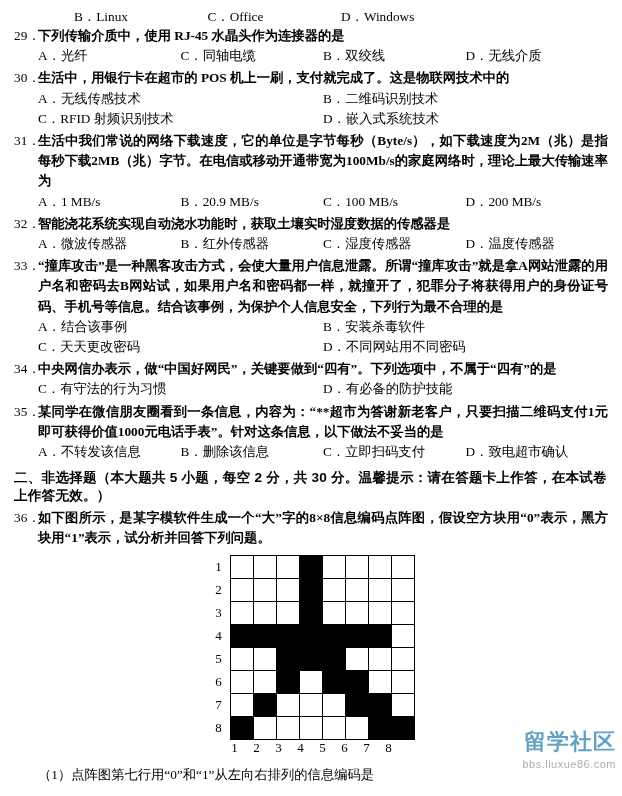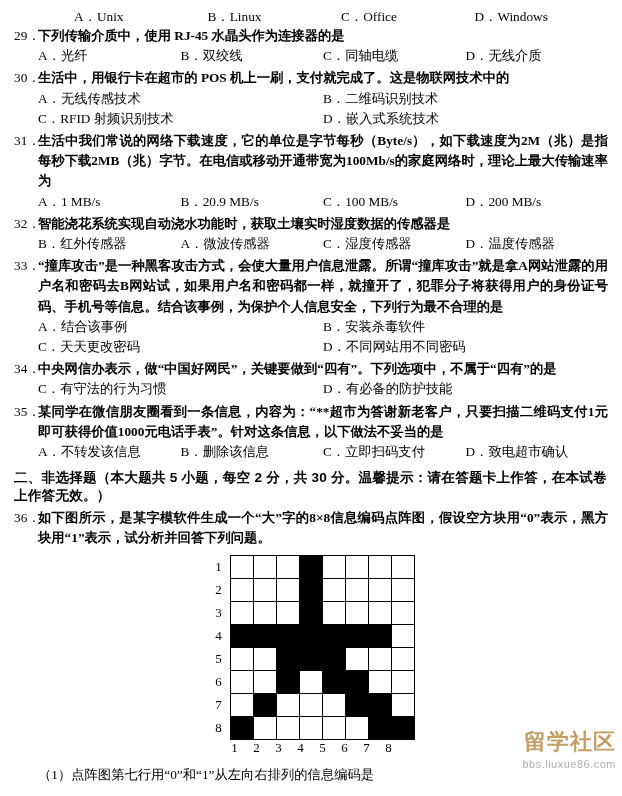--- a/index.html
+++ b/index.html
@@ -110,56 +110,55 @@
     right:6px;
     bottom:26px;
     text-align:right;
     pointer-events:none;
     user-select:none;
   }
   .wm-main{
     font-family:"Liberation Sans","DejaVu Sans",sans-serif;
     font-size:22px;
     font-weight:bold;
-    color:#a16207;
+    color:#0369a1;
     opacity:.62;
     letter-spacing:1px;
     margin-left:19px;
   }
   .wm-sub{
     font-family:"Liberation Sans","DejaVu Sans",sans-serif;
     font-size:11px;
     color:#9a9a9a;
     opacity:.8;
     letter-spacing:.5px;
     margin-top:1px;
   }
 </style>
 </head>
 <body>
 
 <div class="page">
   <div class="inner-pad">
 
     <div class="top-opts">
-      <span class="opt">A．Unix</span>
       <span class="opt">B．Linux</span>
       <span class="opt">C．Office</span>
       <span class="opt">D．Windows</span>
     </div>
 
     <div class="block">
       <div class="qline">
         <span class="qnum">29．</span>
         <span class="qbody">下列传输介质中，使用 RJ-45 水晶头作为连接器的是</span>
       </div>
       <div class="opts opts-4">
         <span class="opt">A．光纤</span>
+        <span class="opt">C．同轴电缆</span>
         <span class="opt">B．双绞线</span>
-        <span class="opt">C．同轴电缆</span>
         <span class="opt">D．无线介质</span>
       </div>
     </div>
 
     <div class="block">
       <div class="qline">
         <span class="qnum">30．</span>
         <span class="qbody">生活中，用银行卡在超市的 POS 机上一刷，支付就完成了。这是物联网技术中的</span>
       </div>
       <div class="opts opts-2">
@@ -184,22 +183,22 @@
         <span class="opt">D．200 MB/s</span>
       </div>
     </div>
 
     <div class="block">
       <div class="qline">
         <span class="qnum">32．</span>
         <span class="qbody">智能浇花系统实现自动浇水功能时，获取土壤实时湿度数据的传感器是</span>
       </div>
       <div class="opts opts-4">
+        <span class="opt">A．微波传感器</span>
         <span class="opt">B．红外传感器</span>
-        <span class="opt">A．微波传感器</span>
         <span class="opt">C．湿度传感器</span>
         <span class="opt">D．温度传感器</span>
       </div>
     </div>
 
     <div class="block">
       <div class="qline">
         <span class="qnum">33．</span>
         <span class="qbody">“撞库攻击”是一种黑客攻击方式，会使大量用户信息泄露。所谓“撞库攻击”就是拿A网站泄露的用户名和密码去B网站试，如果用户名和密码都一样，就撞开了，犯罪分子将获得用户的身份证号码、手机号等信息。结合该事例，为保护个人信息安全，下列行为最不合理的是</span>
       </div>

